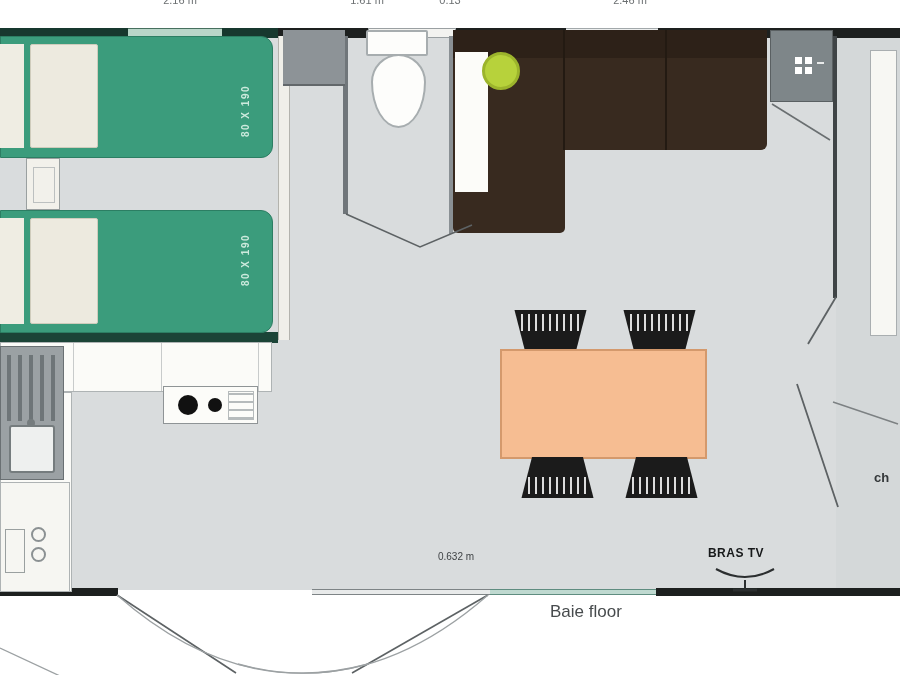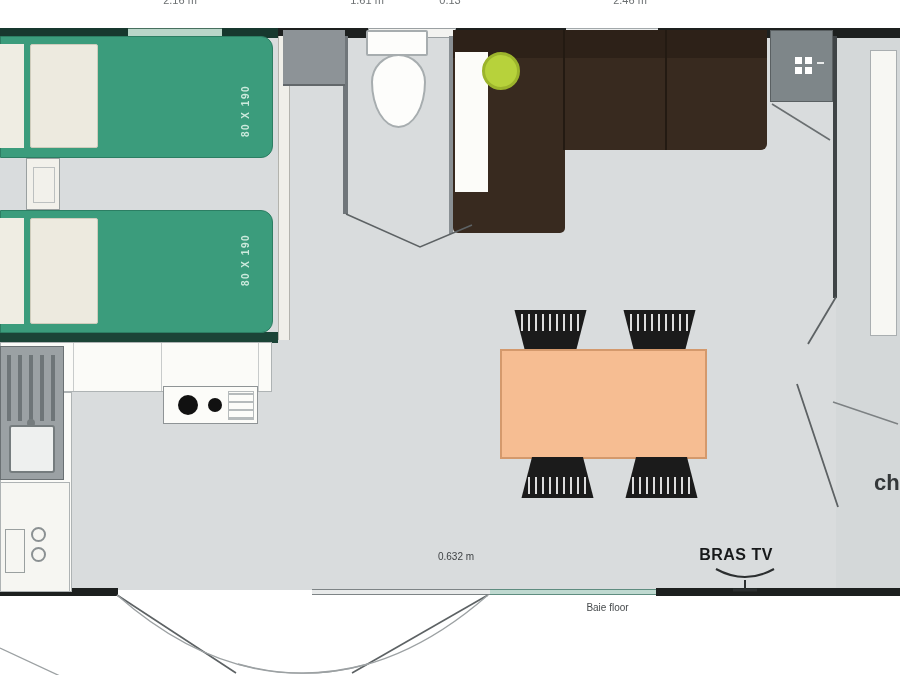--- a/index.html
+++ b/index.html
@@ -70,23 +70,23 @@
   .chair-bottom{clip-path:polygon(16% 0%,84% 0%,98% 100%,2% 100%);}
   .slats{position:absolute;left:10%;right:10%;height:42%;
     background:repeating-linear-gradient(90deg,rgba(255,255,255,.85) 0 2px,transparent 2px 7px);}
   .slats-top{top:9%;}
   .slats-bottom{bottom:9%;}
   
   .closet{background:#f7f7f3;border:1px solid #a9aeb0;box-sizing:border-box;}
   
   .dim{font-size:11px;color:#6b6f71;text-align:center;white-space:nowrap;}
   .lbl-baywidth{font-size:10px;color:#3f4345;text-align:center;white-space:nowrap;}
-  .lbl-tv{font-size:16px;font-weight:bold;color:#17191a;letter-spacing:.5px;text-align:center;white-space:nowrap;}
-  .lbl-baie{font-size:10px;color:#474b4d;text-align:center;white-space:nowrap;}
-  .lbl-ch{font-size:22px;font-weight:bold;color:#34383a;white-space:nowrap;}
+  .lbl-tv{font-size:12px;font-weight:bold;color:#17191a;letter-spacing:.5px;text-align:center;white-space:nowrap;}
+  .lbl-baie{font-size:17px;color:#474b4d;text-align:left;white-space:nowrap;}
+  .lbl-ch{font-size:13px;font-weight:bold;color:#34383a;white-space:nowrap;}
   svg.overlay{position:absolute;left:0;top:0;pointer-events:none;}
 </style>
 </head>
 <body>
 
 <div class="plan">
 
   <div class="abs floor-main"></div>
   <div class="abs floor-right"></div>
 

